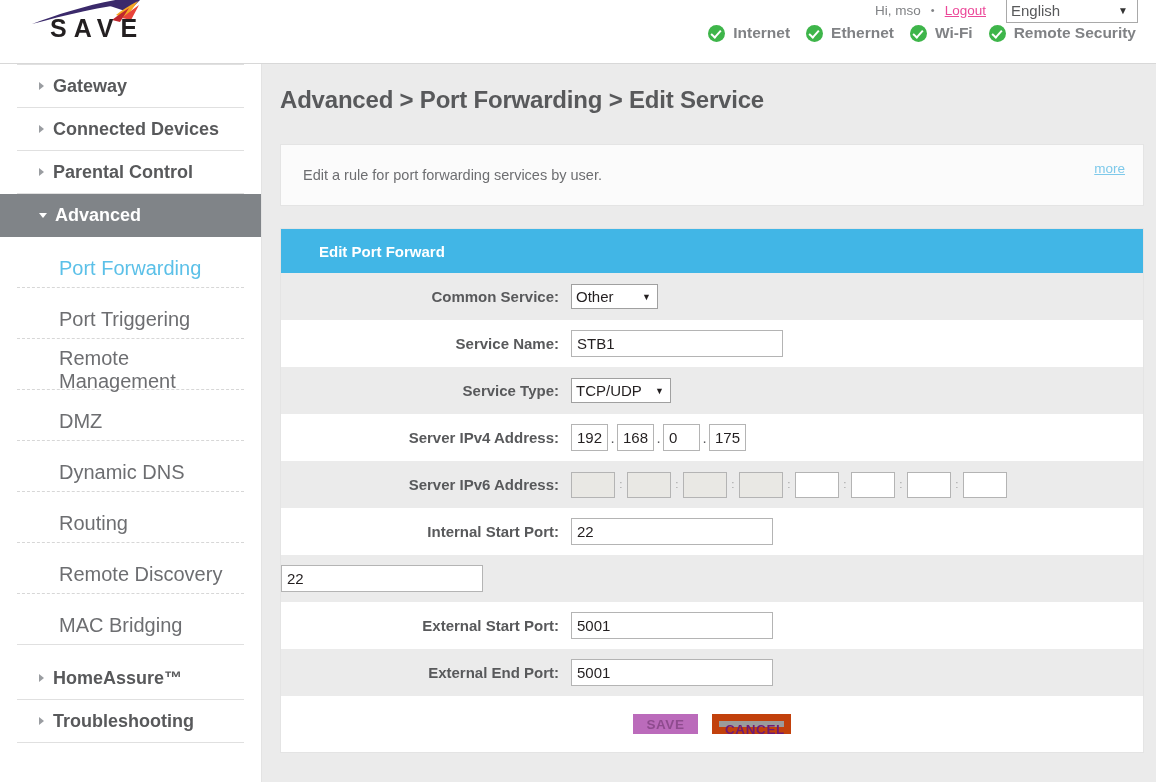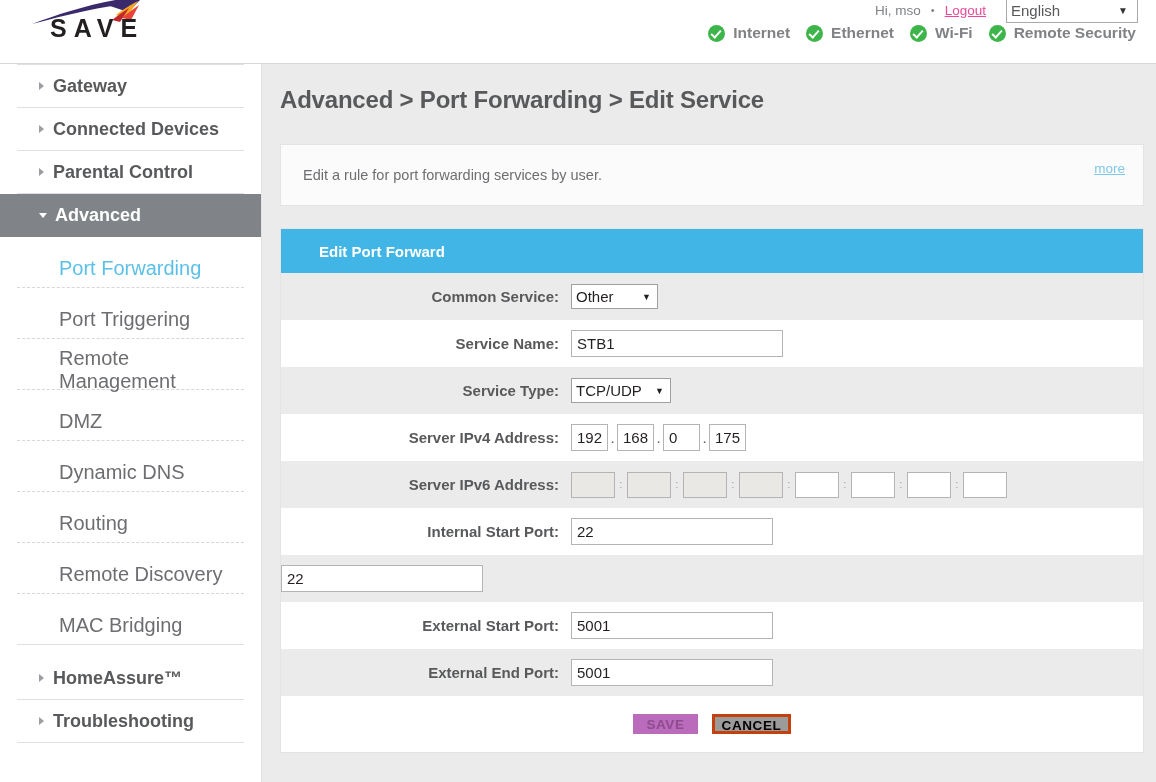--- a/index.html
+++ b/index.html
@@ -330,22 +330,22 @@
     font-family: "Liberation Sans", sans-serif;
   }
   .btn-save {
     width: 65px;
     background: #bb6bbb;
     color: #8e4b8e;
   }
   .btn-cancel {
     width: 79px;
     background: #9b9b9b;
-    color: #000000;
-    border: 3px solid #c2410c;
+    color: #701a75;
+    border: 7px solid #c2410c;
   }
 </style>
 </head>
 <body>
 
 <div class="header">
 
   <div class="logo-wrap">
     <svg class="logo-swoosh" width="140" height="34" viewBox="0 0 140 34">
       <path d="M8 30 C40 18, 78 6, 120 2 L112 9 C78 12, 42 21, 8 30 Z" fill="#3b2a6b"></path>

